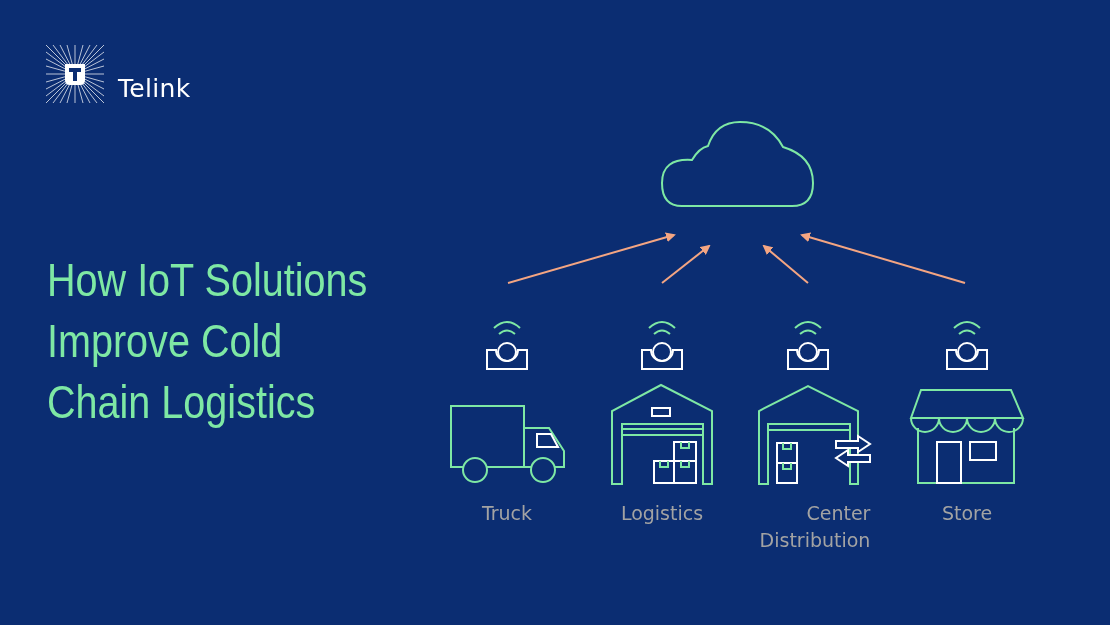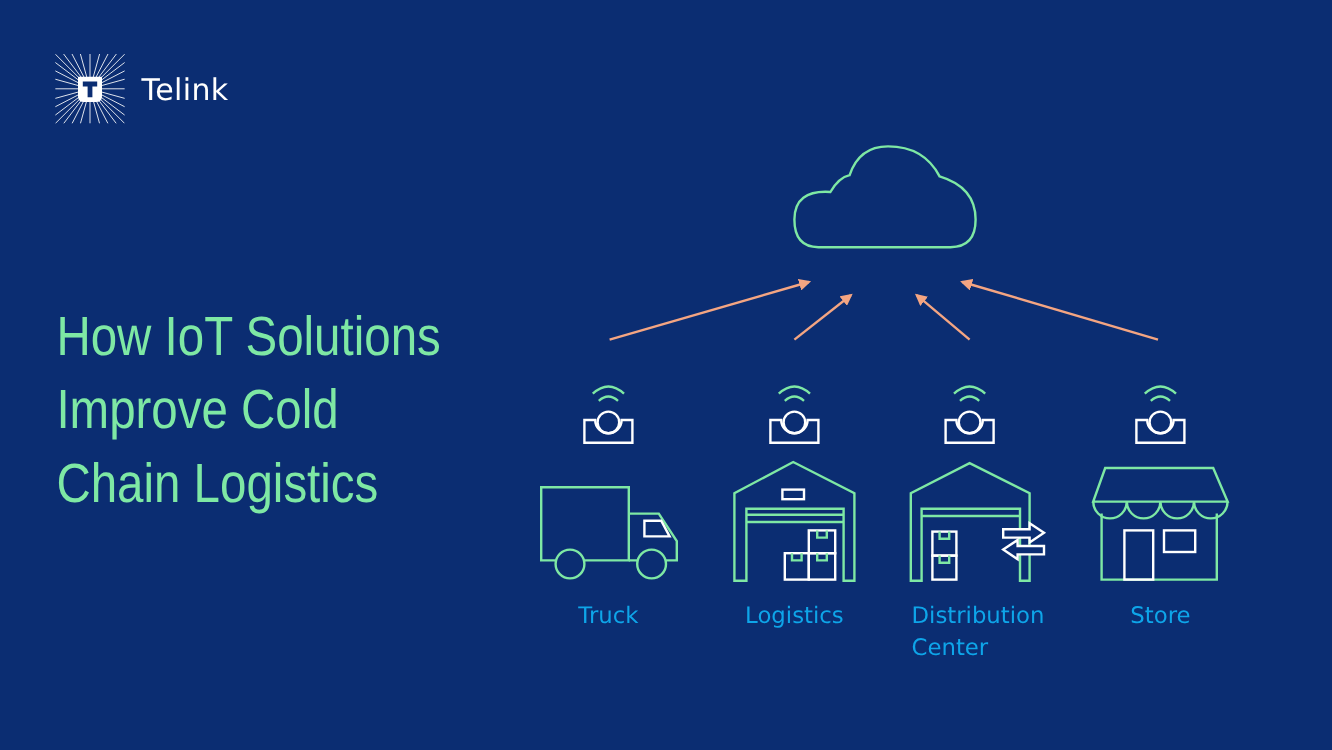--- a/index.html
+++ b/index.html
@@ -1,23 +1,23 @@
 <!DOCTYPE html>
 <html><head>
 <meta charset="utf-8">
 <style>
   html, body { margin:0; padding:0; }
   body { width:1110px; height:625px; background:#0b2d72; position:relative; overflow:hidden; font-family:"DejaVu Sans", sans-serif; }
-  .logo { position:absolute; left:46px; top:45px; display:flex; align-items:center; }
+  .logo { position:absolute; left:46px; top:45px; display:flex; align-items:flex-end; }
   .logo-mark { width:58px; height:58px; position:relative; }
   .logo-text { color:#ffffff; font-family:"DejaVu Sans", sans-serif; font-size:25px; font-weight:500; margin-left:14px; letter-spacing:0.3px; }
   .title { position:absolute; left:47px; top:250px; color:#7ee8a4; font-family:"Liberation Sans", sans-serif; font-size:46px; line-height:61px; transform:scaleX(0.86); transform-origin:left top; white-space:nowrap; }
   .title div { display:block; }
   svg.diagram { position:absolute; left:0; top:0; }
-  .label { position:absolute; color:#0ea5e9; font-family:"DejaVu Sans", sans-serif; font-size:19px; text-align:left; line-height:27px; transform:translateX(-50%); white-space:nowrap; }
+  .label { position:absolute; color:#a3a3a3; font-family:"DejaVu Sans", sans-serif; font-size:19px; text-align:right; line-height:27px; transform:translateX(-50%); white-space:nowrap; }
 </style>
 </head>
 <body>
 
 <div class="logo">
   <div class="logo-mark">
     <svg width="58" height="58" viewBox="0 0 58 58">
       <rect x="0" y="0" width="58" height="58" fill="#0b2d72"></rect>
       <g stroke="#ffffff" stroke-width="0.8" opacity="0.9">
         <line x1="29" y1="29" x2="0" y2="0"></line>
@@ -148,16 +148,16 @@
     <path d="M911 418 A14 14 0 0 0 939 418 A14 14 0 0 0 967 418 A14 14 0 0 0 995 418 A14 14 0 0 0 1023 418"></path>
     <path d="M918 428 V483 H1014 V428"></path>
     <rect x="937" y="442" width="24" height="41" stroke="#ffffff"></rect>
     <rect x="970" y="442" width="26" height="18" stroke="#ffffff"></rect>
   </g>
 </svg>
 
 <div class="label" style="left:507px; top:500px;">Truck</div>
 <div class="label" style="left:662px; top:500px;">Logistics</div>
 <div class="label" style="left:815px; top:500px;">
+  <div>Center</div>
   <div>Distribution</div>
-  <div>Center</div>
 </div>
 <div class="label" style="left:967px; top:500px;">Store</div>
 
 </body></html>

